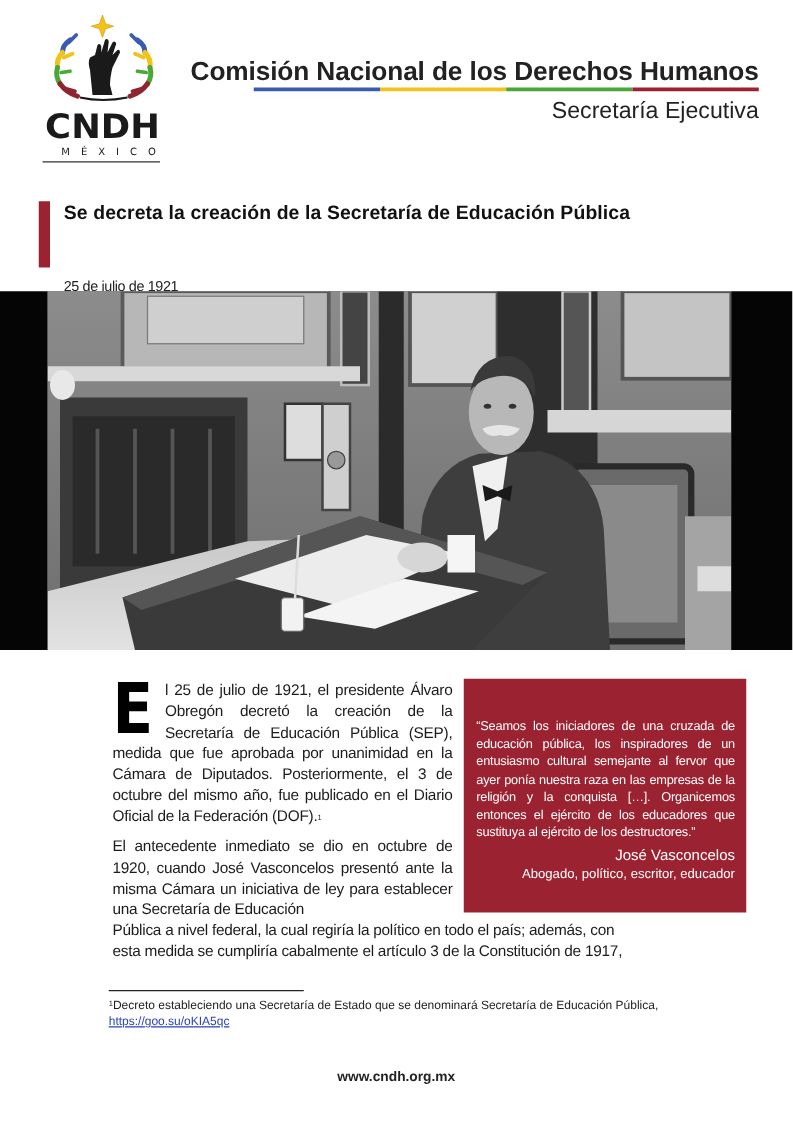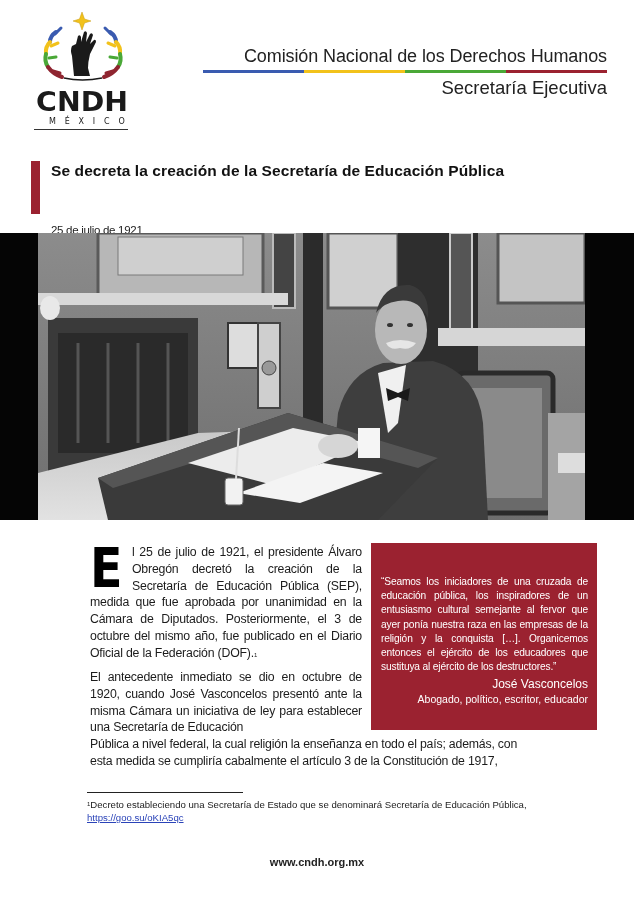--- a/index.html
+++ b/index.html
@@ -8,21 +8,21 @@
 
     
     .logo { left: 28px; top: 10px; width: 110px; height: 130px; }
     .logo svg { position: absolute; left: 6px; top: 0; }
     .logo-word { position: absolute; left: 4px; top: 78px; width: 100px; text-align: center; font-family: "DejaVu Sans", sans-serif; font-weight: bold; font-size: 27px; letter-spacing: 0px; color: #1a1a1a; line-height: 28px; transform: scaleX(1.05); }
     .logo-country { position: absolute; left: 17px; top: 107px; width: 96px; font-size: 8px; letter-spacing: 8.8px; color: #1a1a1a; font-family: "DejaVu Sans", sans-serif; line-height: 10px; padding-left: 4px; box-sizing: border-box; }
     .logo-rule { position: absolute; left: 6px; top: 119px; width: 94px; height: 1px; background: #333; }
     .logo-tagline { position: absolute; left: 0; top: 121px; width: 106px; text-align: center; font-family: "DejaVu Serif", serif; font-style: italic; font-weight: bold; font-size: 9.5px; color: #1a1a1a; line-height: 12px; }
 
     
-    .org-title { right: 27px; top: 46px; font-weight: normal; font-size: 18px; color: #222; letter-spacing: -0.1px; white-space: nowrap; }
+    .org-title { right: 27px; top: 46px; font-weight: bold; font-size: 21px; color: #222; letter-spacing: -0.1px; white-space: nowrap; }
     .color-rule { left: 203px; top: 70px; width: 404px; height: 3px; display: flex; }
     .color-rule span { flex: 1; height: 3px; }
     .org-sub { right: 27px; top: 77px; font-size: 18.5px; color: #222; white-space: nowrap; }
 
     
     .title-bar { left: 31px; top: 161px; width: 9px; height: 53px; background: #9b2230; }
     .doc-title { left: 51px; top: 162px; font-weight: bold; font-size: 15.5px; color: #111; white-space: nowrap; letter-spacing: 0.1px; }
     .doc-date { left: 51px; top: 201px; font-size: 11.5px; color: #222; white-space: nowrap; letter-spacing: -0.3px; margin-top: 23px; }
 
     
@@ -172,21 +172,21 @@
 </div>
 
 <div class="abs body-text para1">
   <span class="dropcap">E</span><span>l 25 de julio de 1921, el presidente Álvaro Obregón decretó la creación de la Secretaría de Educación Pública (SEP), medida que fue aprobada por unanimidad en la Cámara de Diputados. Posteriormente, el 3 de octubre del mismo año, fue publicado en el Diario Oficial de la Federación (DOF).</span><sup>1</sup>
 </div>
 
 <div class="abs body-text para2">
   <span>El antecedente inmediato se dio en octubre de 1920, cuando José Vasconcelos presentó ante la misma Cámara un iniciativa de ley para establecer una Secretaría de Educación</span>
 </div>
 <div class="abs body-text para2b">
-  <div>Pública a nivel federal, la cual religión la enseñanza en todo el país; además, con</div>
+  <div>Pública a nivel federal, la cual regiría la político en todo el país; además, con</div>
   <div>esta medida se cumpliría cabalmente el artículo 3 de la Constitución de 1917,</div>
 </div>
 
 <div class="abs quote-box">
   <div class="quote-text">“Seamos los iniciadores de una cruzada de educación pública, los inspiradores de un entusiasmo cultural semejante al fervor que ayer ponía nuestra raza en las empresas de la religión y la conquista […]. Organicemos entonces el ejército de los educadores que sustituya al ejército de los destructores.”</div>
   <div class="quote-author">José Vasconcelos</div>
   <div class="quote-role">Abogado, político, escritor, educador</div>
 </div>
 
 <div class="abs fn-rule"></div>

